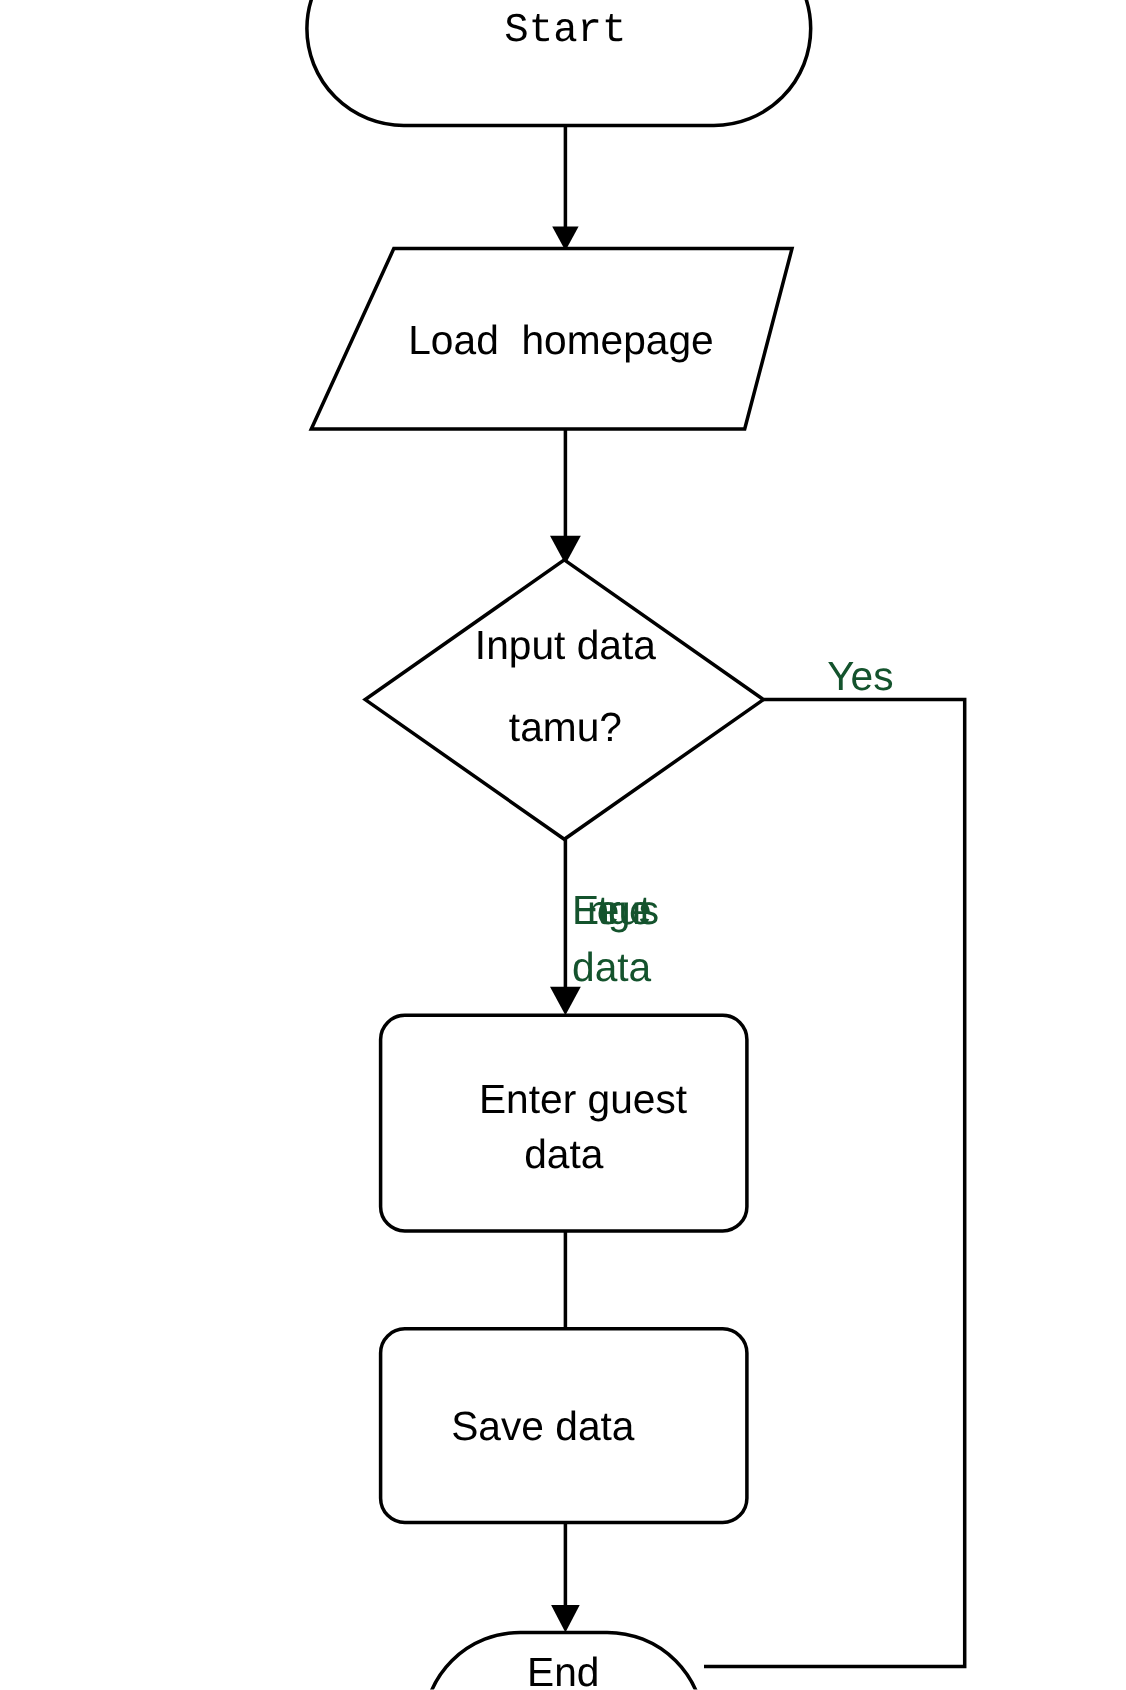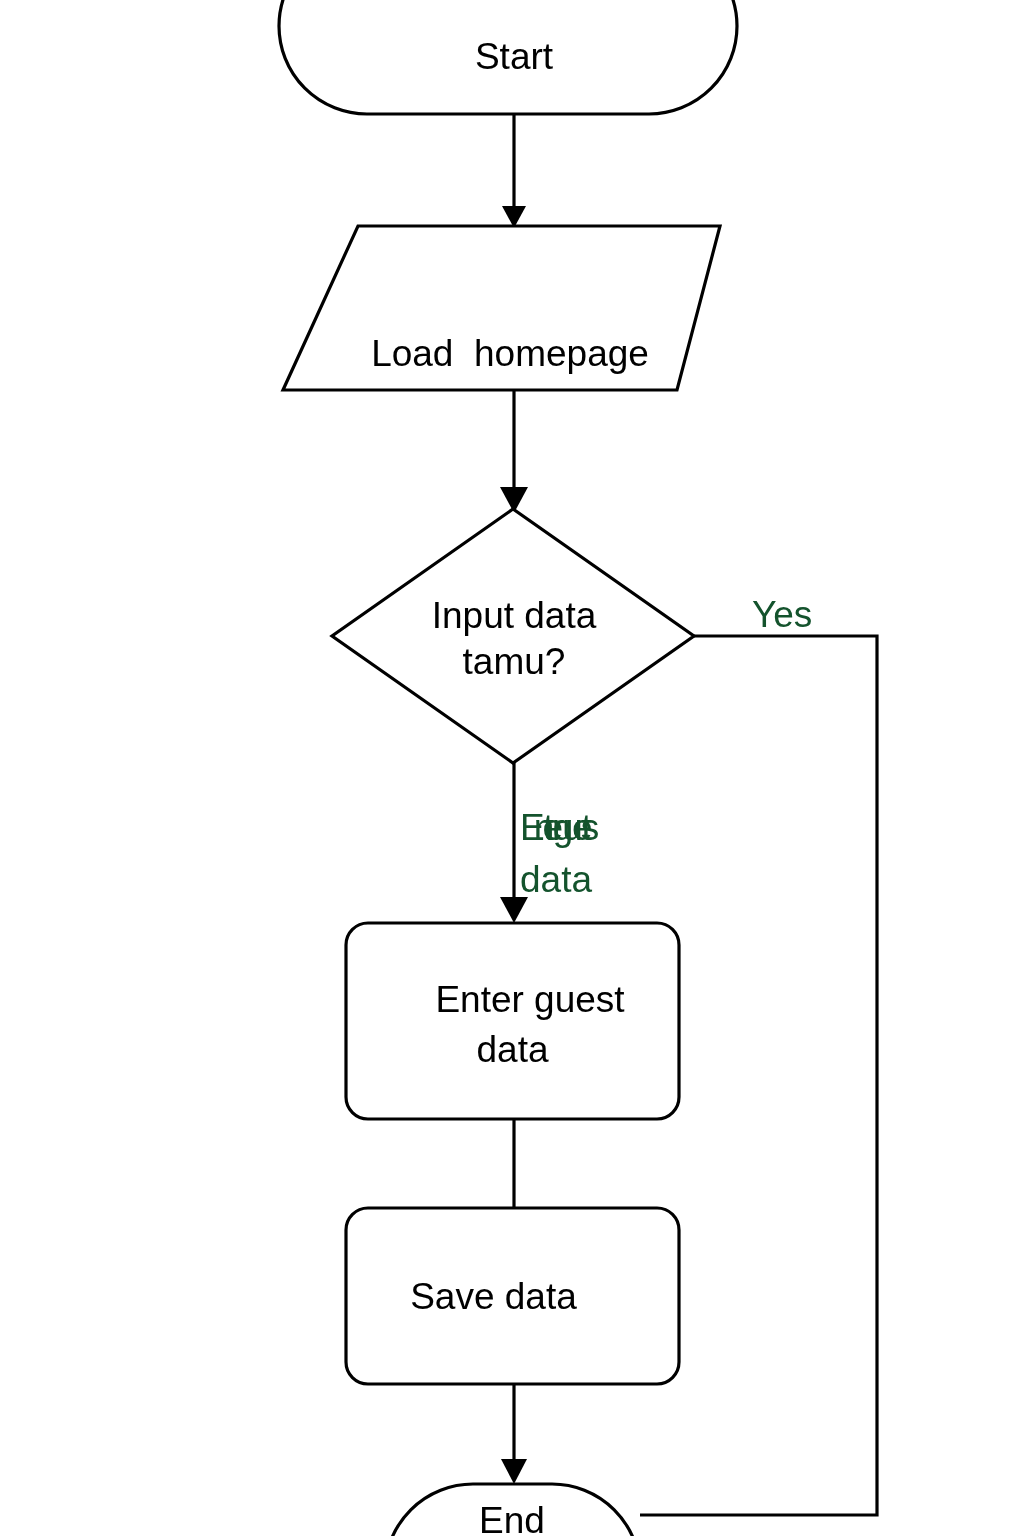--- a/index.html
+++ b/index.html
@@ -82,25 +82,25 @@
   <line x1="514" y1="1119" x2="514" y2="1208" stroke="#000000" stroke-width="3.2"></line>
 
   <rect x="346" y="1208" width="333" height="176" rx="22" ry="22" fill="#ffffff" stroke="#000000" stroke-width="3.2"></rect>
 
   <line x1="514" y1="1384" x2="514" y2="1472" stroke="#000000" stroke-width="3.2"></line>
   <path d="M 514,1484 L 501,1459 L 527,1459 Z" fill="#000000"></path>
 
   <path d="M 473,1484 L 552,1484 A 88,88 0 0 1 552,1660 L 473,1660 A 88,88 0 0 1 473,1484 Z" fill="#ffffff" stroke="#000000" stroke-width="3.2"></path>
 </svg>
 
-<div class="node-label" style="left:364px; top:34px; width:300px;">Start</div>
+<div class="node-label" style="left:364px; top:5px; width:300px;font-family:Liberation Mono, monospace;">Start</div>
 
-<div class="node-label" style="left:280px; top:287px; width:460px; text-align:center;margin-top:44px;">Load  homepage</div>
+<div class="node-label" style="left:280px; top:287px; width:460px; text-align:center;">Load  homepage</div>
 
-<div class="node-label" style="left:364px; top:593px; width:300px;">Input data</div>
+<div class="node-label" style="left:364px; top:564px; width:300px;">Input data</div>
 <div class="node-label" style="left:364px; top:639px; width:300px;">tamu?</div>
 
 <div class="edge-label" style="left:752px; top:589px;">Yes</div>
 
 <div class="edge-label" style="left:520px; top:802px;"><span class="glyph-squeeze">Enter gu</span><span class="glyph-squeeze">et</span><span class="glyph-squeeze-tail">s</span></div>
 <div class="edge-label" style="left:520px; top:854px;">data</div>
 
 <div class="node-label" style="left:346px; top:977px; width:368px;">Enter guest</div>
 <div class="node-label" style="left:346px; top:1027px; width:333px;">data</div>
 

